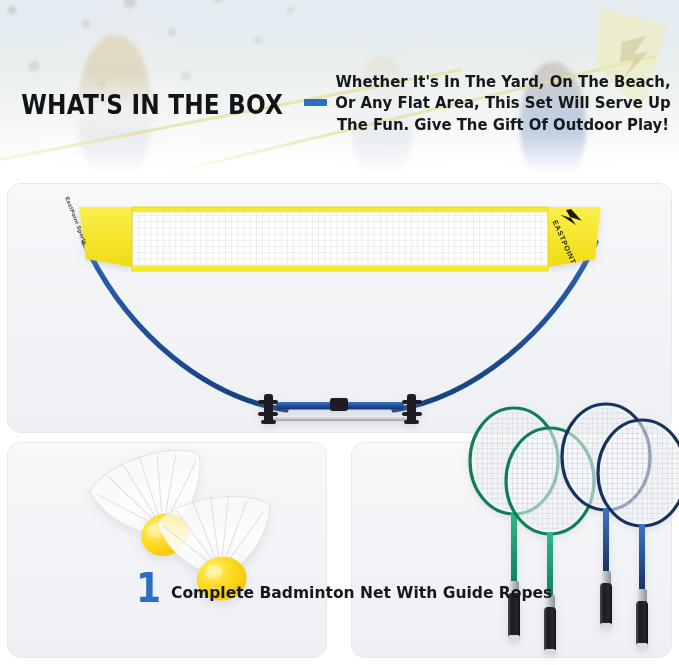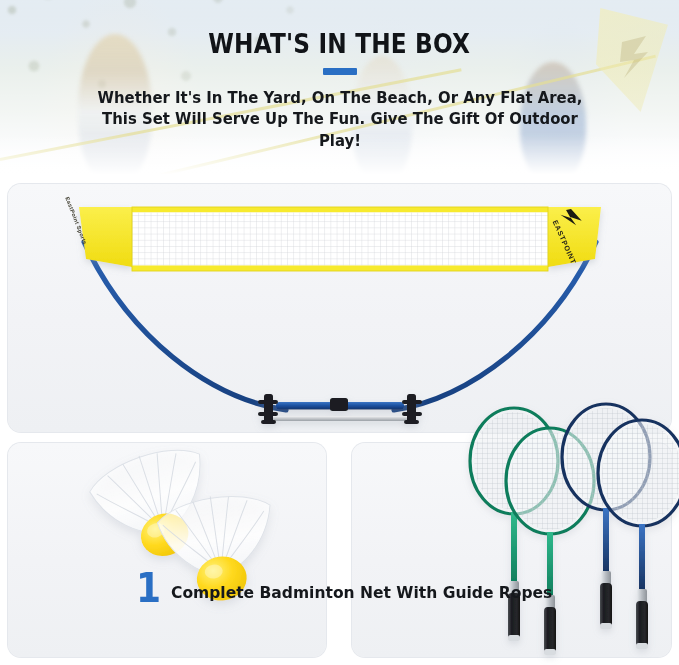--- a/index.html
+++ b/index.html
@@ -109,21 +109,21 @@
     left: 0; bottom: 0; width: 679px; height: 46px;
     background: linear-gradient(to bottom, rgba(255,255,255,0), #ffffff 88%);
   }
 
   
   .hero-text {
     position: absolute;
     left: 0; top: 0;
     width: 679px; height: 180px;
     display: flex;
-    flex-direction: column;
+    flex-direction: row;
     align-items: center;
     padding-top: 28px;
   }
 
   .hero-title {
     font-family: "DejaVu Sans", sans-serif;
     font-size: 27px;
     font-weight: 700;
     letter-spacing: .2px;
     color: #111418;

